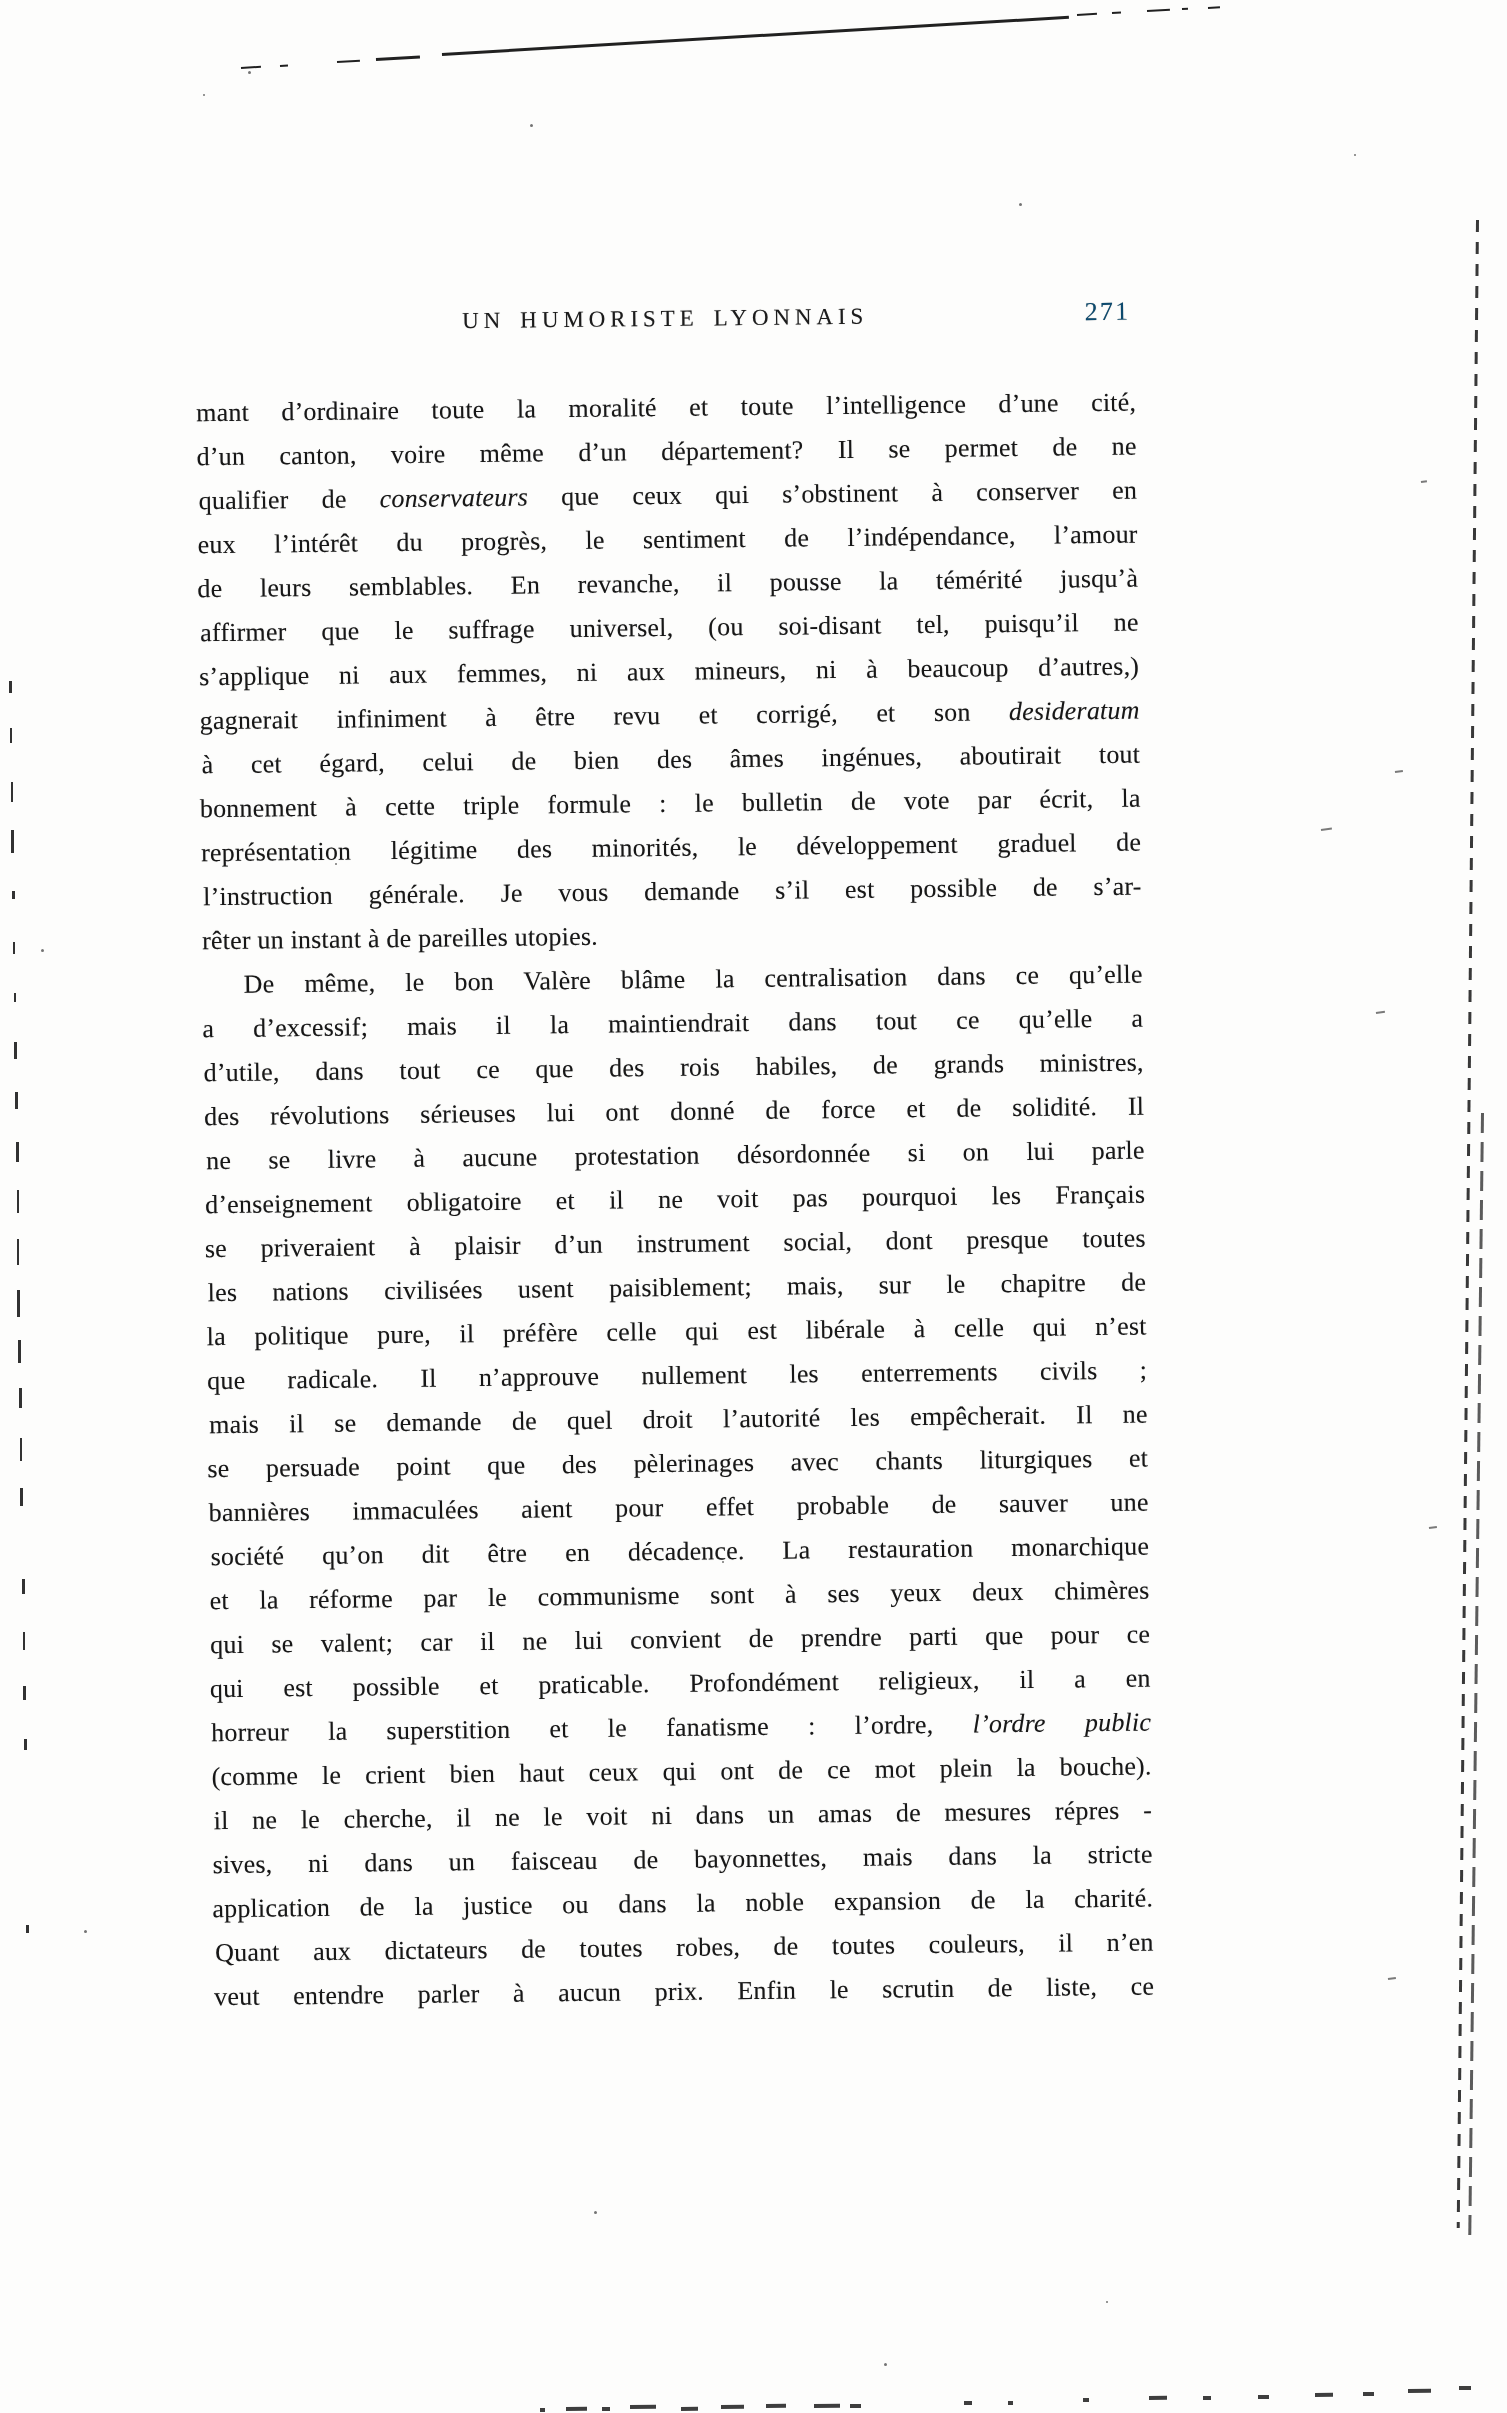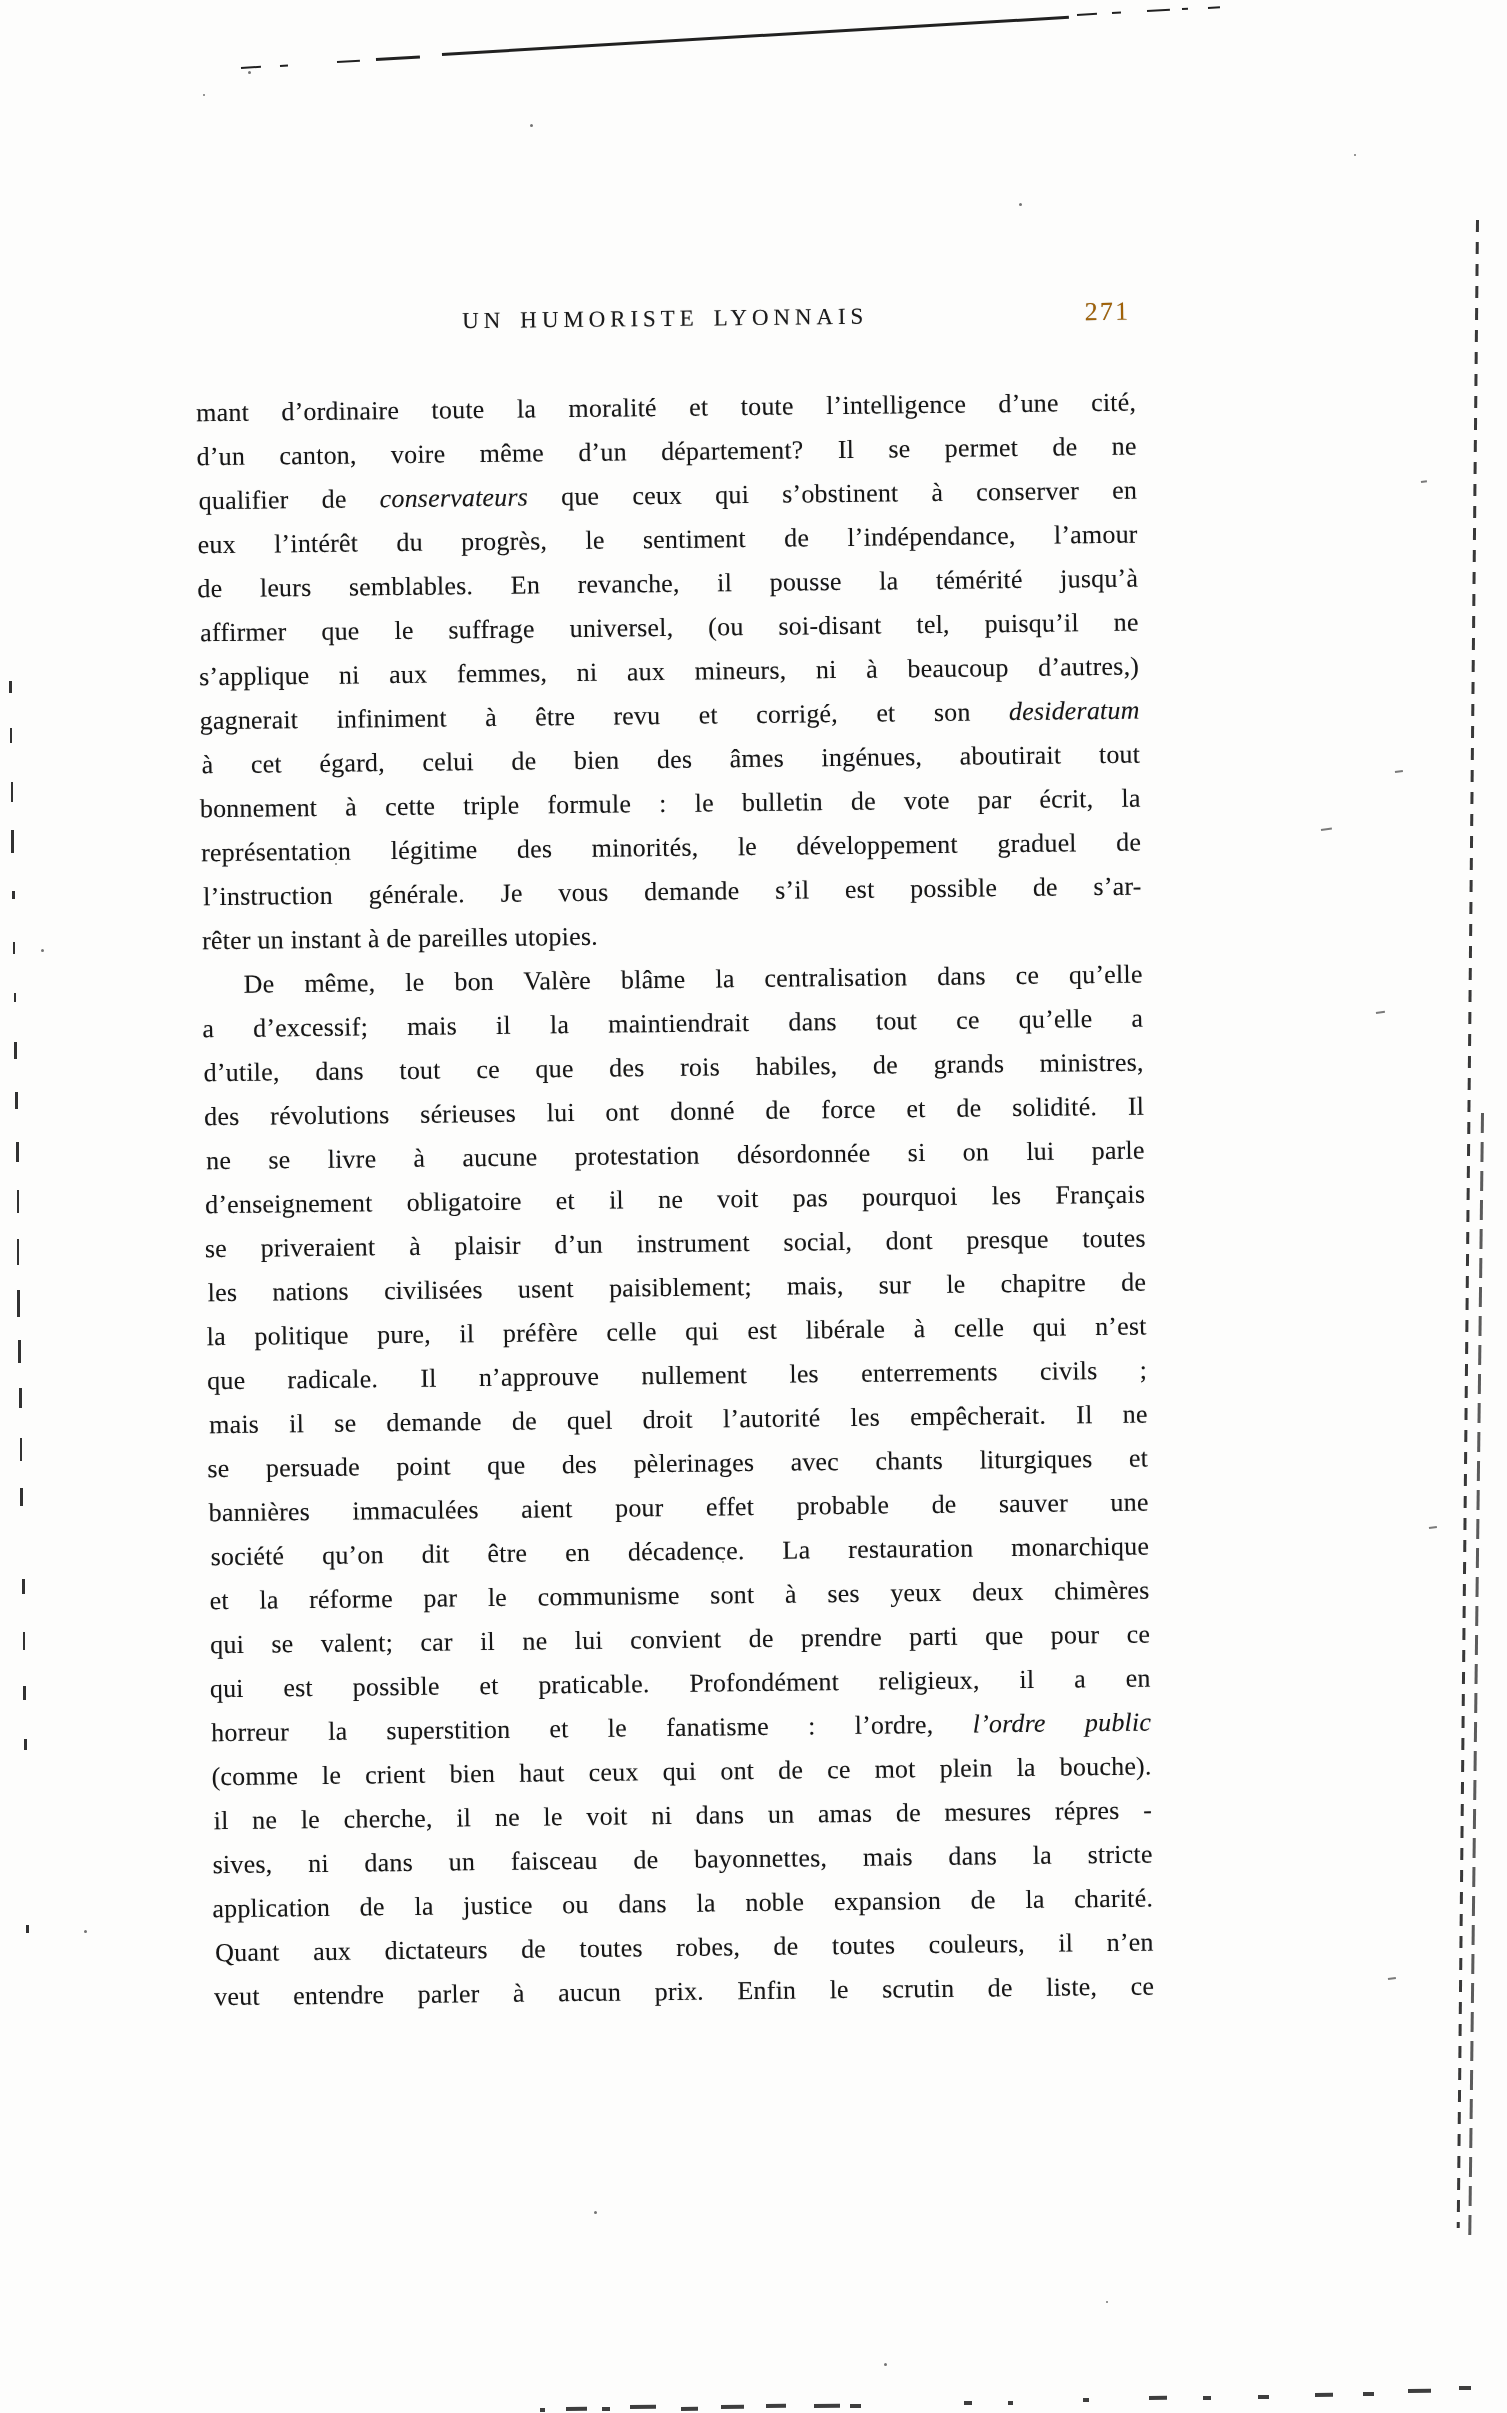--- a/index.html
+++ b/index.html
@@ -18,21 +18,21 @@
     transform-origin:40% 0;
   }
   .running-head{position:relative;height:54px;}
   .head-title{
     display:block;text-align:center;
     font-size:23px;letter-spacing:4.9px;word-spacing:4.5px;
     color:#1c1c1c;text-shadow:0 0 0.8px rgba(20,20,20,.4);
   }
   .folio{
     position:absolute;right:4.5px;top:-4.5px;
-    font-size:26px;letter-spacing:2.3px;color:#a16207;
+    font-size:26px;letter-spacing:2.3px;color:#0c4a6e;
     text-shadow:0 0 0.8px rgba(20,20,20,.4);
   }
   .body-text{margin-top:25.6px;}
   .line{
     font-size:26px;line-height:44px;height:44px;
     text-align:justify;text-align-last:justify;
     letter-spacing:0.2px;color:#171717;
     text-shadow:0 0 0.8px rgba(25,25,25,.35);
   }
   .line:nth-child(3n){margin-left:1.5px;}

